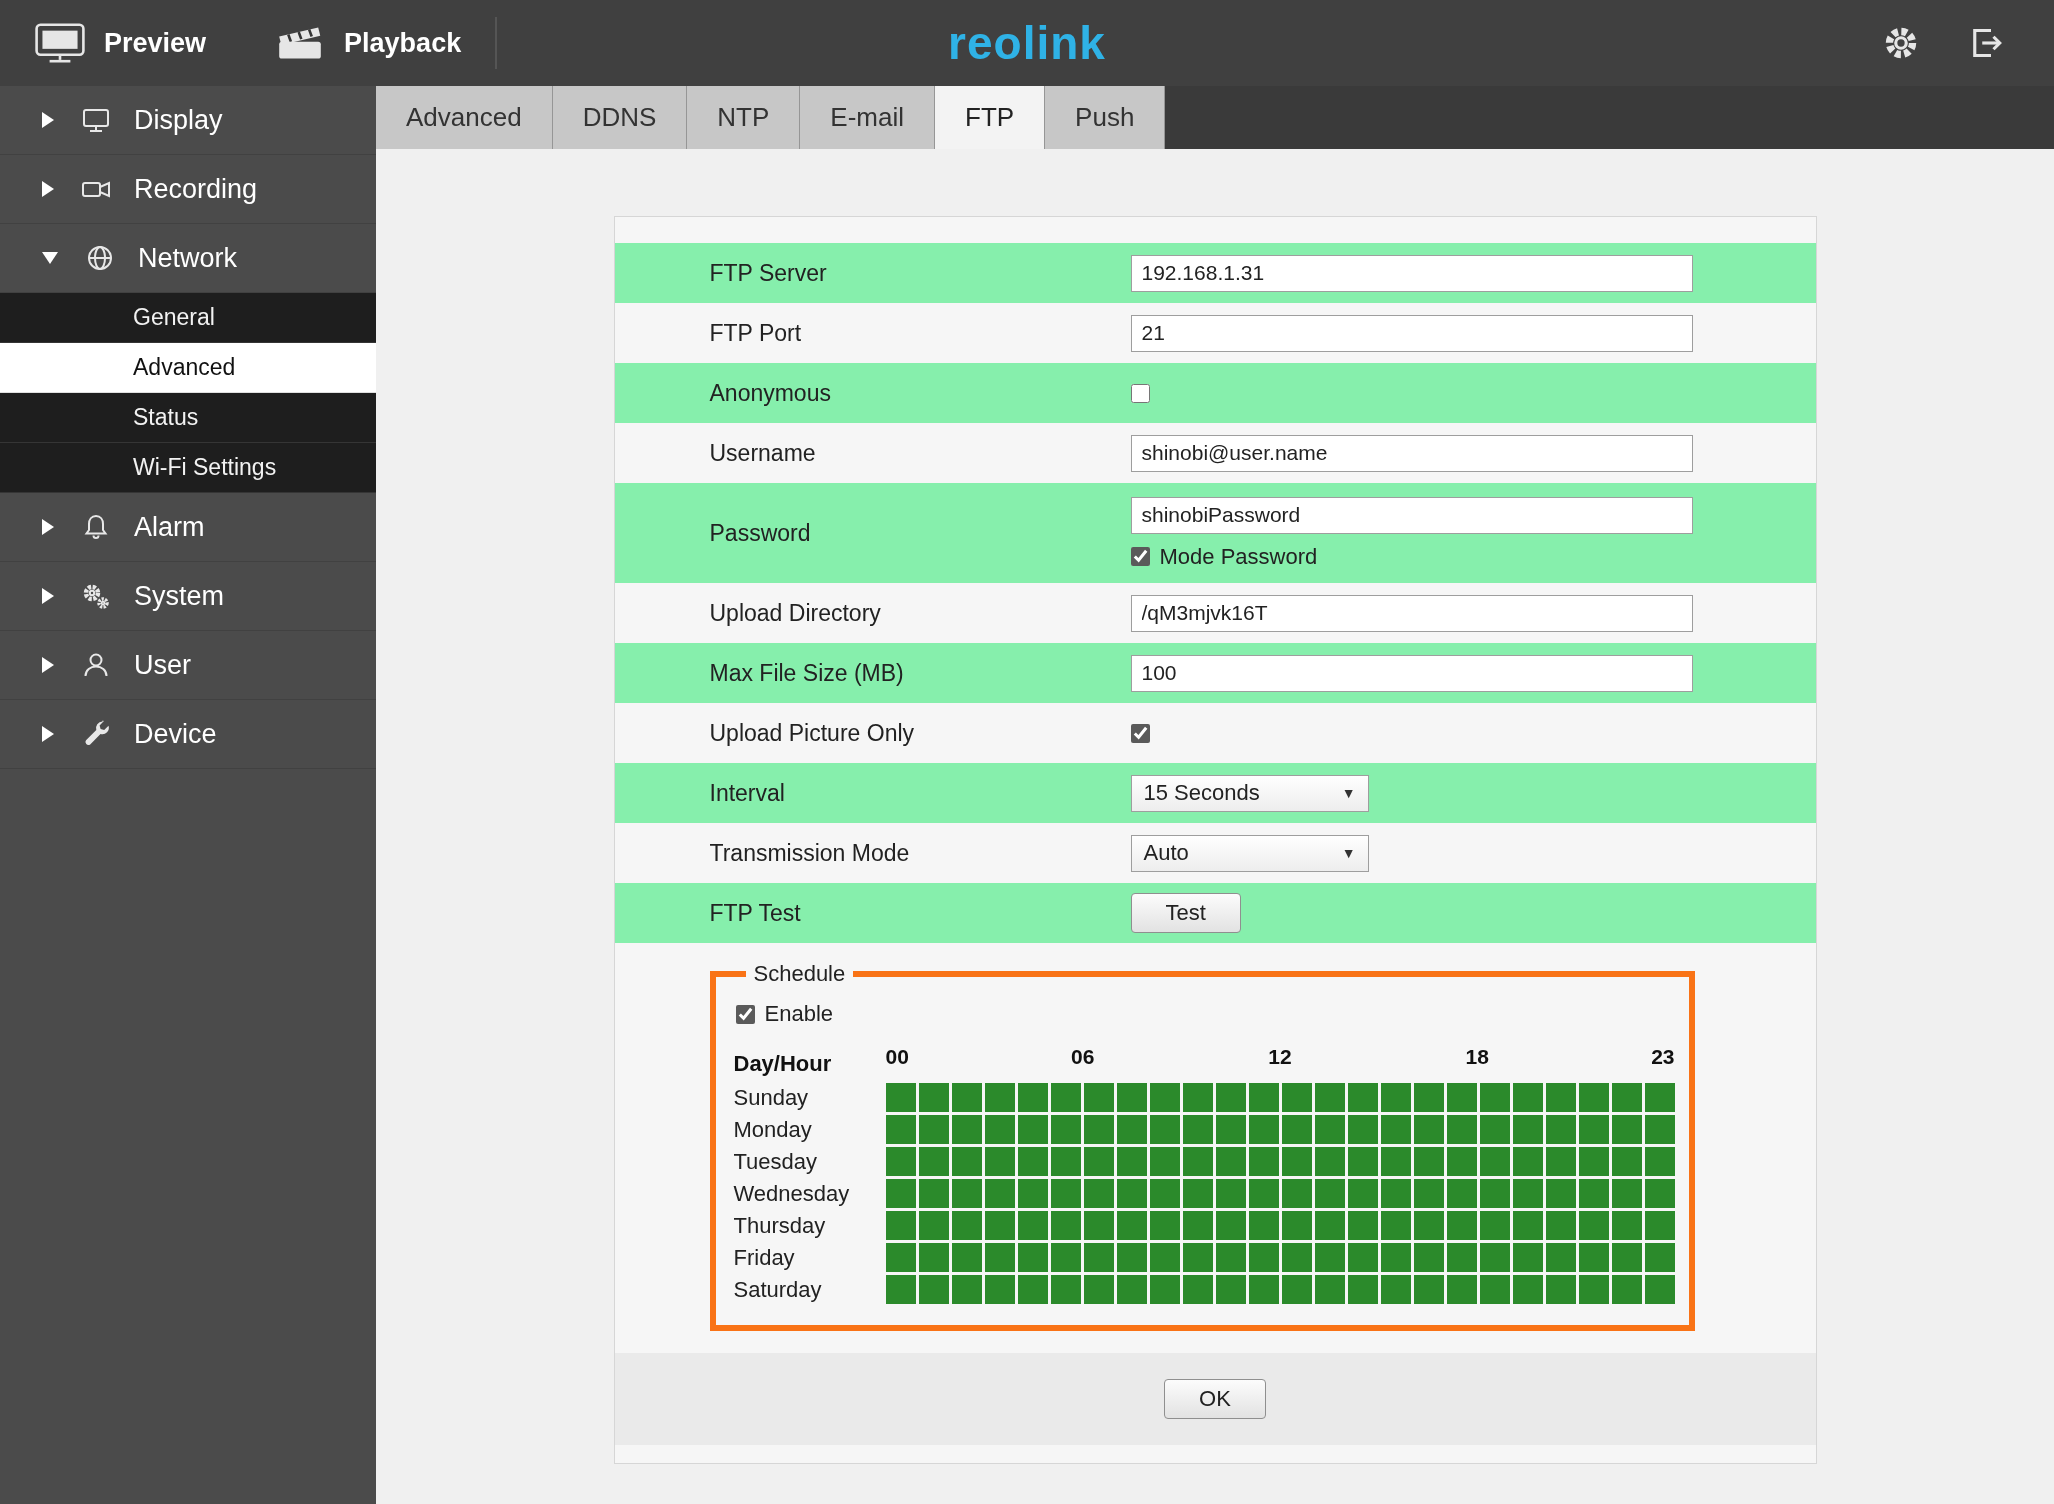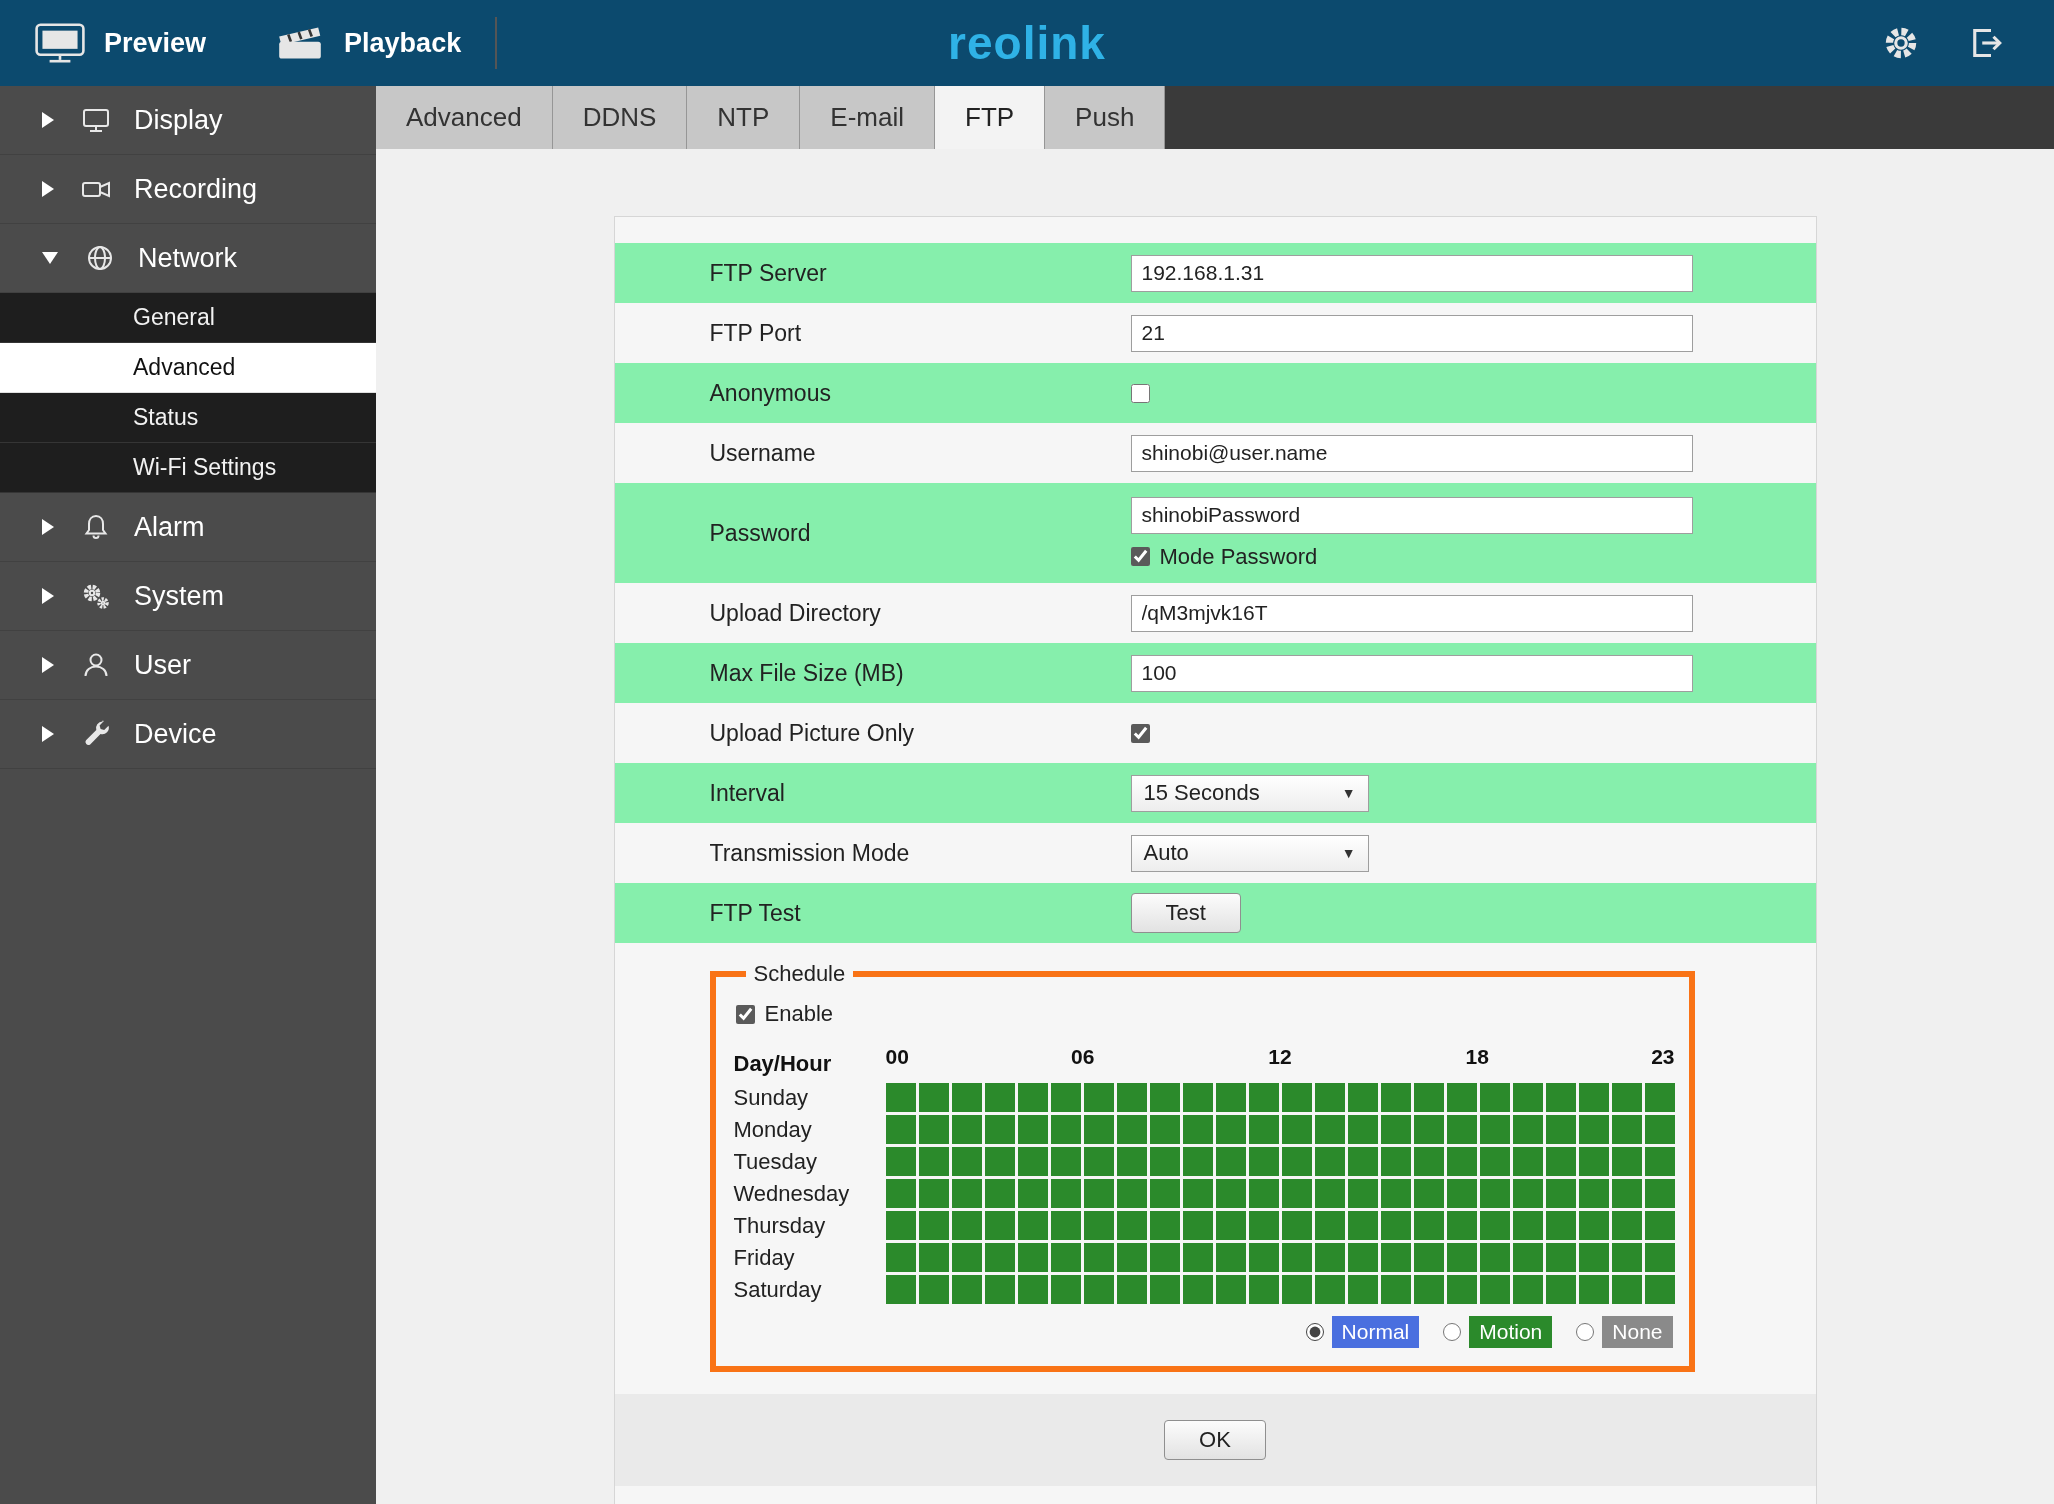--- a/index.html
+++ b/index.html
@@ -4,21 +4,21 @@
 <style>
   * { box-sizing: border-box; margin: 0; padding: 0; }
   html,body { width: 2054px; height: 1504px; }
   body {
     position: relative; font-family: "Liberation Sans", sans-serif;
     background: #f0f0f0; overflow: hidden;
   }
 
   
   .topbar { position:absolute; top:0; left:0; width:2054px; height:86px;
-    background:#0c4a6e; display:flex; align-items:center; z-index:5; }
+    background:#404040; display:flex; align-items:center; z-index:5; }
   .tb-btn { display:flex; align-items:center; gap:18px; height:100%; padding:0 34px; cursor:pointer; }
   .tb-label { color:#fff; font-size:27px; font-weight:bold; }
   .tb-sep { width:2px; height:52px; background:#555; }
   .logo { position:absolute; left:50%; top:50%; transform:translate(-50%,-50%);
     font-size:46px; font-weight:bold; color:#2fb2e6; letter-spacing:1px; }
   .tb-right { margin-left:auto; display:flex; align-items:center; gap:44px; padding-right:48px; }
   .tb-icon { display:flex; cursor:pointer; }
 
   
   .sidebar { position:absolute; top:86px; left:0; width:376px; height:1418px; background:#4b4b4b; }
@@ -530,28 +530,20 @@
               <div class="sched-cell" style="background: rgb(43, 138, 43);"></div>
               <div class="sched-cell" style="background: rgb(43, 138, 43);"></div>
               <div class="sched-cell" style="background: rgb(43, 138, 43);"></div>
               <div class="sched-cell" style="background: rgb(43, 138, 43);"></div>
               <div class="sched-cell" style="background: rgb(43, 138, 43);"></div>
               <div class="sched-cell" style="background: rgb(43, 138, 43);"></div>
             </div>
           </div>
         </div>
 
-      <div class="mode-line">
-        <input type="radio" name="sched-mode" checked="" style="">
-        <span class="chip" style="background: rgb(74, 111, 223);">Normal</span>
-        <input type="radio" name="sched-mode" style="">
-        <span class="chip" style="background: rgb(43, 138, 43);">Motion</span>
-        <input type="radio" name="sched-mode" style="">
-        <span class="chip" style="background: rgb(138, 138, 138);">None</span>
-      </div>
     </fieldset>
 
     <div class="ok-band">
       <button class="btn">OK</button>
     </div>
 
   </div>
 </div>
 
 </body></html>

